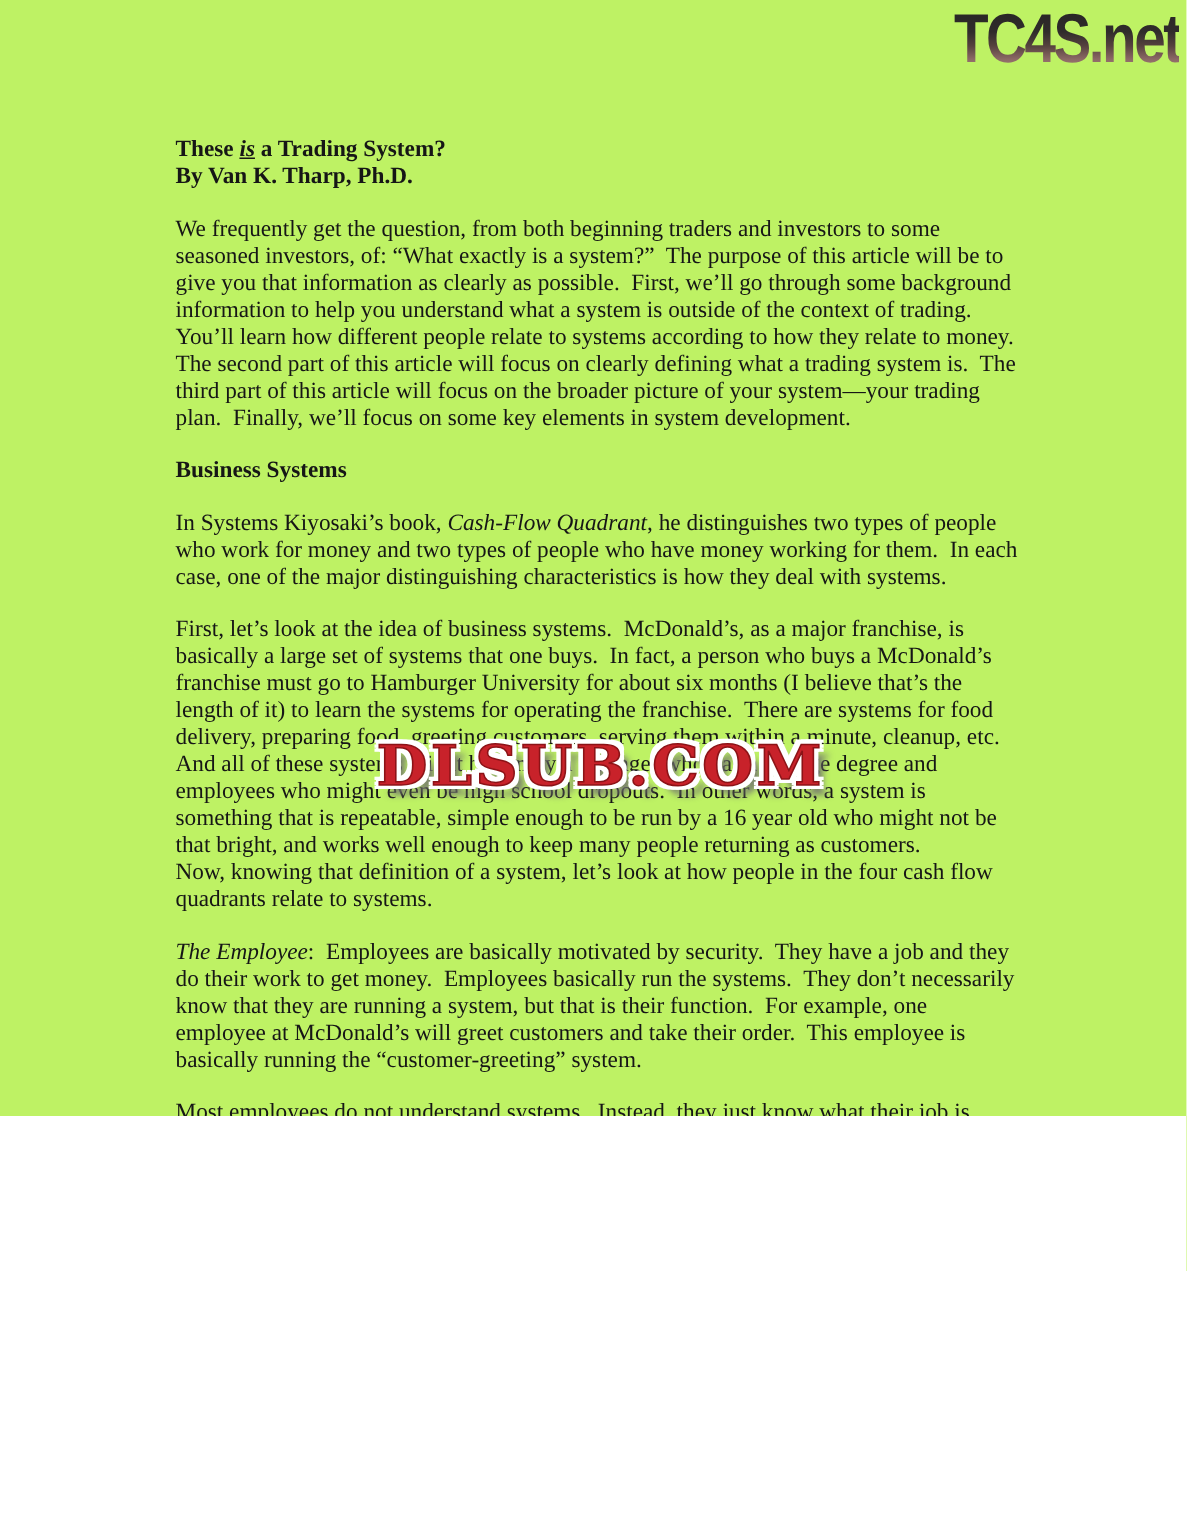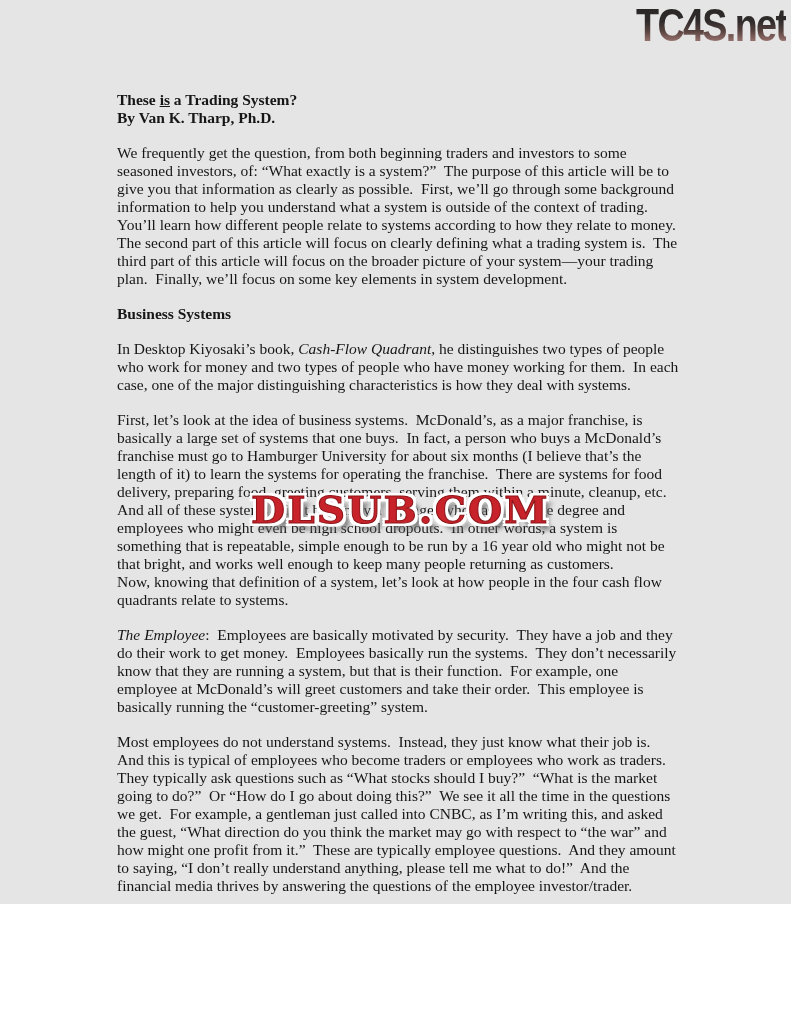--- a/index.html
+++ b/index.html
@@ -1,40 +1,41 @@
 <!DOCTYPE html>
 <html><head>
 <meta charset="utf-8">
 <style>
   html, body { margin: 0; padding: 0; background: #ffffff; }
   .page {
     position: relative;
     width: 791px;
-    height: 904px;
-    background: #e5e5e5;
+    height: 744px;
+    background: #bef264;
     overflow: hidden;
     font-family: "Liberation Serif", serif;
     color: #161616;
   }
 
   
   .content {
     position: absolute;
     left: 117px;
     top: 91px;
     width: 562px;
     font-size: 15.5px;
     line-height: 18px;
   }
   .content p { margin: 0 0 17px 0; }
   .txt { white-space: pre-wrap; }
   .bold { font-weight: bold; }
   .title { font-weight: bold; }
   .title-em {
     font-weight: bold;
+    font-style: italic;
     text-decoration: underline;
     margin-top: 28px;
   }
 
   
   .footer {
     position: absolute;
     left: 117px;
     top: 940px;
     font-size: 15.5px;
@@ -110,21 +111,21 @@
 
   <div class="tc4s">TC4S.net</div>
 
   <div class="content">
     <p class="title"><span class="txt">These </span><span class="title-em txt">is</span><span class="txt"> a Trading System?</span><br><span class="txt">By Van K. Tharp, Ph.D.</span></p>
 
     <p class="txt">We frequently get the question, from both beginning traders and investors to some seasoned investors, of: “What exactly is a system?”  The purpose of this article will be to give you that information as clearly as possible.  First, we’ll go through some background information to help you understand what a system is outside of the context of trading.  You’ll learn how different people relate to systems according to how they relate to money.  The second part of this article will focus on clearly defining what a trading system is.  The third part of this article will focus on the broader picture of your system—your trading plan.  Finally, we’ll focus on some key elements in system development.</p>
 
     <p class="bold"><span class="txt">Business Systems</span></p>
 
-    <p><span class="txt">In Desktop Kiyosaki’s book, </span><i class="txt">Cash-Flow Quadrant</i><span class="txt">, he distinguishes two types of people who work for money and two types of people who have money working for them.  In each case, one of the major distinguishing characteristics is how they deal with systems.</span></p>
+    <p><span class="txt">In Systems Kiyosaki’s book, </span><i class="txt">Cash-Flow Quadrant</i><span class="txt">, he distinguishes two types of people who work for money and two types of people who have money working for them.  In each case, one of the major distinguishing characteristics is how they deal with systems.</span></p>
 
     <p><span class="txt">First, let’s look at the idea of business systems.  McDonald’s, as a major franchise, is basically a large set of systems that one buys.  In fact, a person who buys a McDonald’s franchise must go to Hamburger University for about six months (I believe that’s the length of it) to learn the systems for operating the franchise.  There are systems for food delivery, preparing food, greeting customers, serving them within a minute, cleanup, etc.  And all of these systems might be run by a manager who has a college degree and employees who might even be high school dropouts.  In other words, a system is something that is repeatable, simple enough to be run by a 16 year old who might not be that bright, and works well enough to keep many people returning as customers.</span><br><span class="txt">Now, knowing that definition of a system, let’s look at how people in the four cash flow quadrants relate to systems.</span></p>
 
     <p><i class="txt">The Employee</i><span class="txt">:  Employees are basically motivated by security.  They have a job and they do their work to get money.  Employees basically run the systems.  They don’t necessarily know that they are running a system, but that is their function.  For example, one employee at McDonald’s will greet customers and take their order.  This employee is basically running the “customer-greeting” system.</span></p>
 
     <p class="txt">Most employees do not understand systems.  Instead, they just know what their job is.  And this is typical of employees who become traders or employees who work as traders.  They typically ask questions such as “What stocks should I buy?”  “What is the market going to do?”  Or “How do I go about doing this?”  We see it all the time in the questions we get.  For example, a gentleman just called into CNBC, as I’m writing this, and asked the guest, “What direction do you think the market may go with respect to “the war” and how might one profit from it.”  These are typically employee questions.  And they amount to saying, “I don’t really understand anything, please tell me what to do!”  And the financial media thrives by answering the questions of the employee investor/trader.</p>
   </div>
 
 
   <div class="watermark">DLSUB.COM</div>

